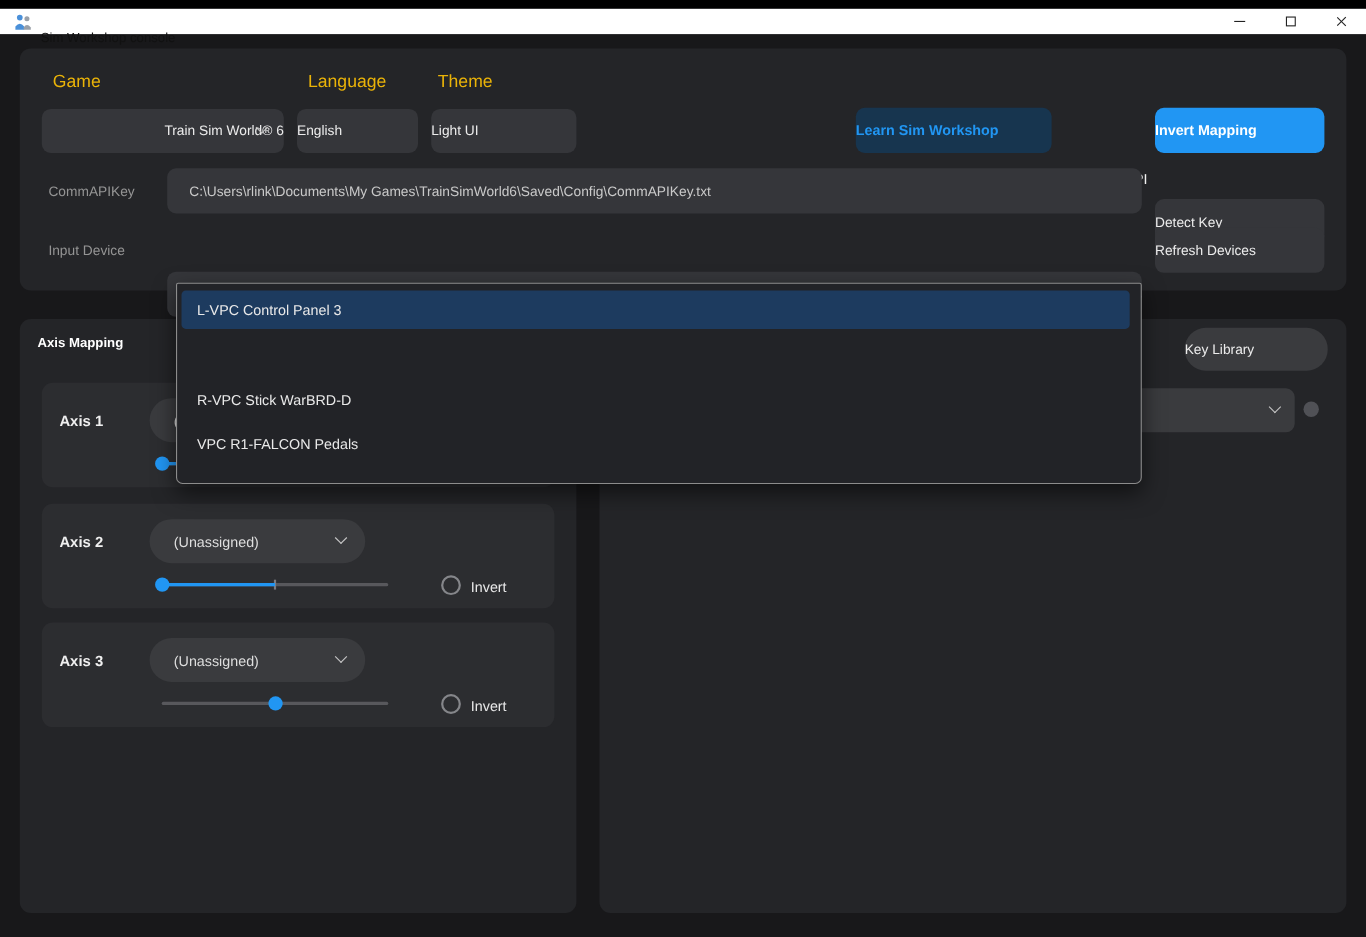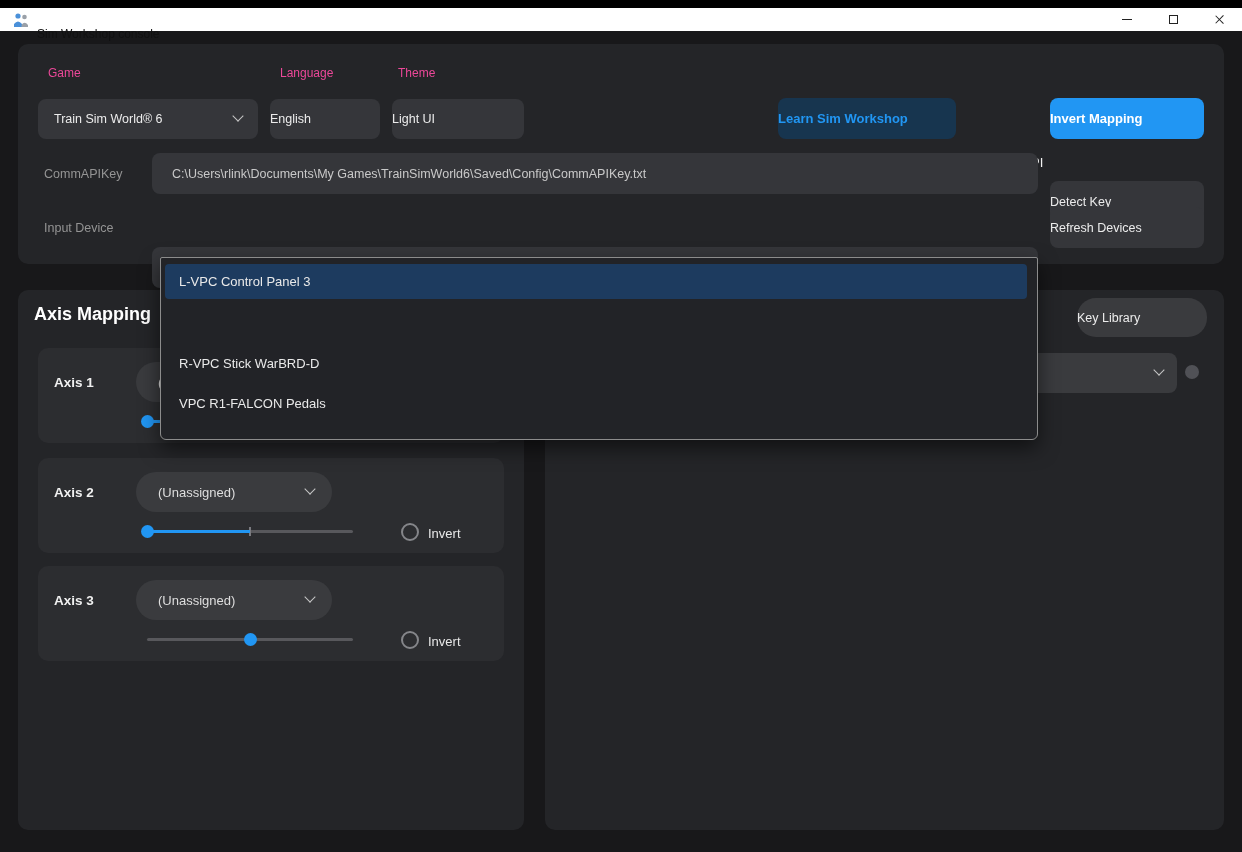--- a/index.html
+++ b/index.html
@@ -19,24 +19,24 @@
   .ic-min    { width:10px; height:1px; background:#222; display:block; }
   .ic-max    { width:9px; height:9px; border:1px solid #222; display:block; }
   .ic-close  { position:relative; width:11px; height:11px; display:block; }
   .ic-close::before,.ic-close::after { content:""; position:absolute; left:5px; top:0;
                width:1.4px; height:11px; background:#222; }
   .ic-close::before { transform:rotate(45deg); }
   .ic-close::after  { transform:rotate(-45deg); }
 
   
   .panel { background:#242528; border-radius:10px; }
-  .lbl   { color:#ec4899; font-size:12px; }
+  .lbl   { color:#eab308; font-size:16px; }
   .rowlbl{ position:absolute; display:flex; align-items:center; height:41px;
            color:#949494; font-size:12.5px; }
-  .ctl   { background:#35363a; border-radius:8px; color:#ececec; font-size:12.5px; }
+  .ctl   { background:#35363a; border-radius:8px; color:#ececec; font-size:12.5px;justify-content:flex-end; }
   .btn   { display:flex; align-items:center; justify-content:flex-start; }
   .select{ display:flex; align-items:center; padding-left:16px; position:relative; }
   .chev  { position:absolute; width:8px; height:8px; border-right:1.6px solid #c6c6c6;
            border-bottom:1.6px solid #c6c6c6; transform:rotate(45deg); top:13px; }
 
   
   #top-panel { left:18px; top:44px; width:1206px; height:220px; }
   #learn-btn { left:760px; top:54px; width:178px; height:41px; background:#17354f;
                color:#2196f3; font-weight:bold; font-size:13px; border-radius:8px; }
   #start-btn { left:1032px; top:54px; width:154px; height:41px; background:#2196f3;
@@ -51,21 +51,21 @@
   #device-popup { left:160px; top:257px; width:878px; height:183px; background:#222327;
                   border:1px solid #8c8c8c; border-radius:2px 2px 6px 6px; z-index:50;
                   box-shadow:0 8px 20px rgba(0,0,0,.55); }
   .dd-item { position:absolute; display:flex; align-items:center; padding-left:18px;
              color:#e9e9e9; font-size:13px; width:100%; height:40px; left:0; }
   .dd-item.sel { left:4px; top:6px; width:calc(100% - 14px); height:35px;
                  background:#1d3b5f; border-radius:4px; padding-left:14px; }
 
   
   #axis-panel { left:18px; top:290px; width:506px; height:540px; }
-  #axis-title { left:16px; top:14px; color:#ffffff; font-size:18px; font-weight:bold; }
+  #axis-title { left:16px; top:14px; color:#ffffff; font-size:12px; font-weight:bold; }
   .card  { left:20px; width:466px; height:95px; background:#2c2d30; border-radius:10px; }
   .axis-lbl { left:16px; top:27px; color:#f0f0f0; font-size:13.5px; font-weight:bold; }
   .pill  { background:#3a3b3e; border-radius:20px; color:#dedede; font-size:13px;
            padding-left:22px; }
   .slider { }
   .track { position:absolute; left:0; right:0; top:5px; height:3px; background:#58585c; border-radius:2px; }
   .tick  { position:absolute; left:50%; top:2px; width:2px; height:9px; margin-left:-1px; background:#7b7b80; }
   .fill  { position:absolute; top:5px; height:3px; background:#2196f3; }
   .thumb { position:absolute; top:0; width:13px; height:13px; border-radius:50%; background:#2196f3; }
   .radio { width:18px; height:18px; border-radius:50%; border:2px solid #85868a; display:block; }

